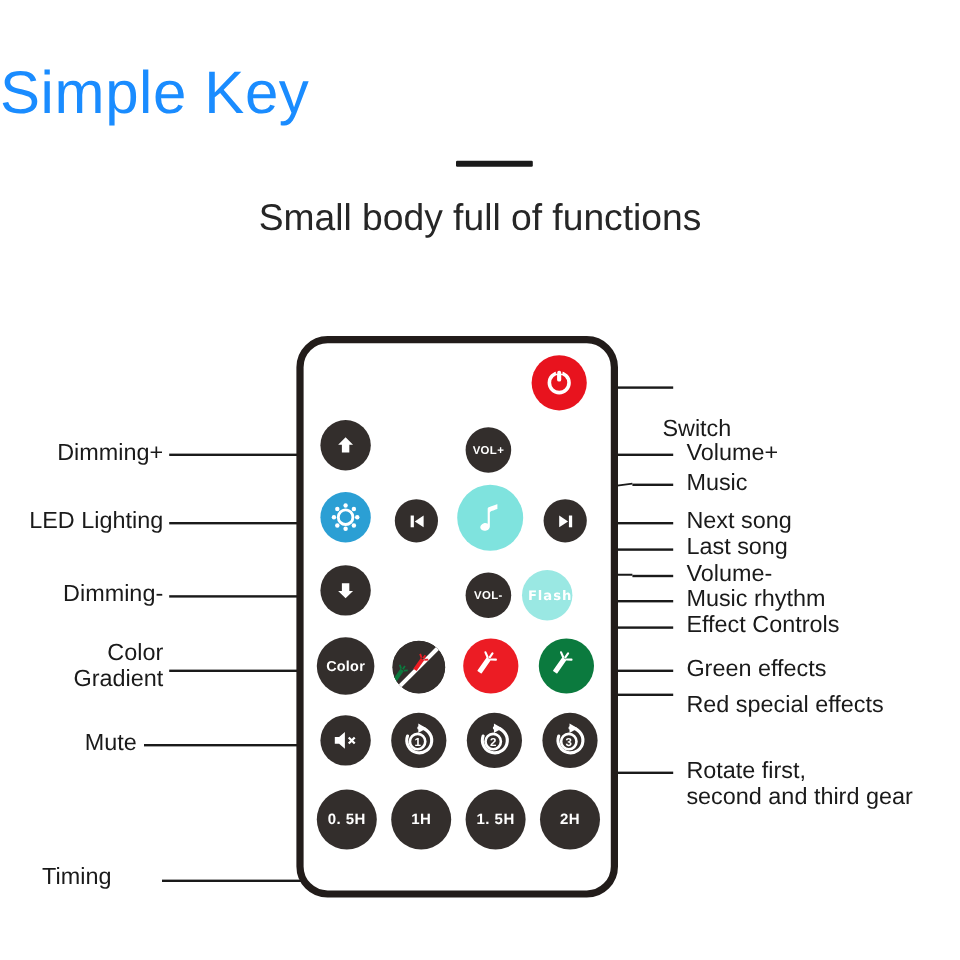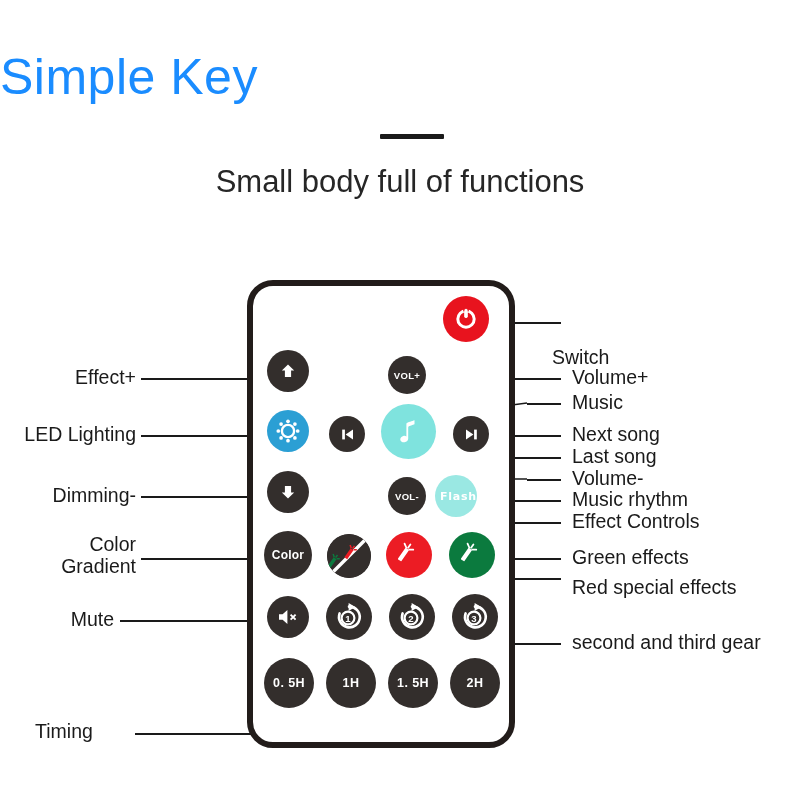--- a/index.html
+++ b/index.html
@@ -117,21 +117,21 @@
   <div class="subtitle">Small body full of functions</div>
 
   <div class="lead" style="left:141px; top:378px; width:112px;"></div>
   <div class="lead" style="left:141px; top:435px; width:112px;"></div>
   <div class="lead" style="left:141px; top:496px; width:112px;"></div>
   <div class="lead" style="left:141px; top:558px; width:112px;"></div>
   <div class="lead" style="left:120px; top:620px; width:135px;"></div>
   <div class="lead" style="left:135px; top:733px; width:130px;"></div>
 
   <div class="label l" style="left:0; top:367px; width:136px;">
-    <span>Effect+</span>
+    <span>Dimming+</span>
   </div>
   <div class="label l" style="left:0; top:424px; width:136px;">
     <span>LED Lighting</span>
   </div>
   <div class="label l" style="left:0; top:485px; width:136px;">
     <span>Dimming-</span>
   </div>
   <div class="label l" style="left:0; top:534px; width:136px;">
     <div>Color</div>
     <div>Gradient</div>
@@ -203,20 +203,21 @@
   <div class="label r" style="left:572px; top:511px;text-align:center;">
     <span>Effect Controls</span>
   </div>
   <div class="label r" style="left:572px; top:547px;">
     <span>Green effects</span>
   </div>
   <div class="label r" style="left:572px; top:577px;">
     <span>Red special effects</span>
   </div>
   <div class="label r" style="left:572px; top:632px;">
+    <div>Rotate first,</div>
     <div>second and third gear</div>
   </div>
 
   <div class="remote">
 
 
     <div class="btn b-power" style="left:190px; top:10px; width:46px; height:46px;">
       <span>
         <svg width="26" height="26" viewBox="0 0 26 26">
           <circle cx="13" cy="13" r="8.2" fill="none" stroke="#fff" stroke-width="3"></circle>

